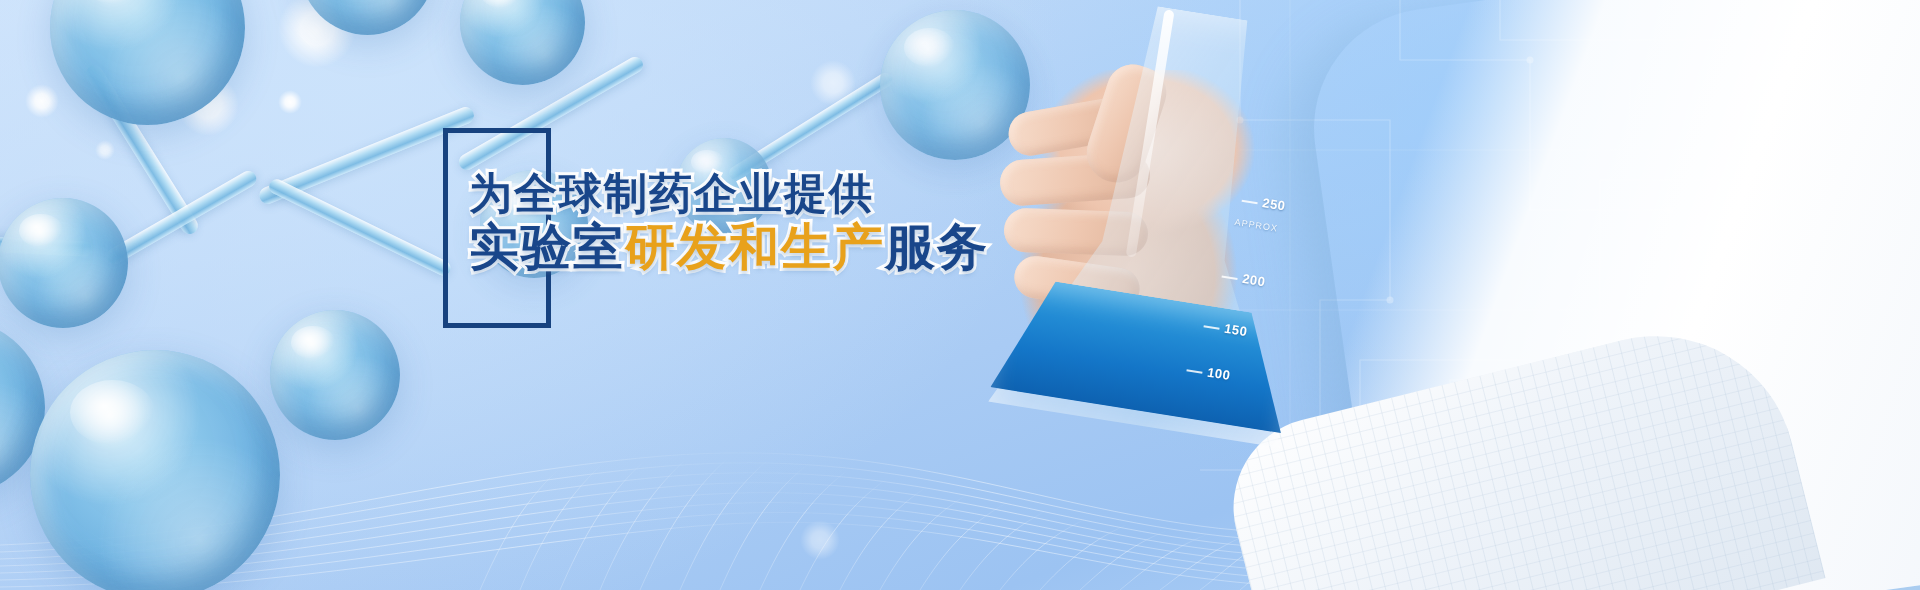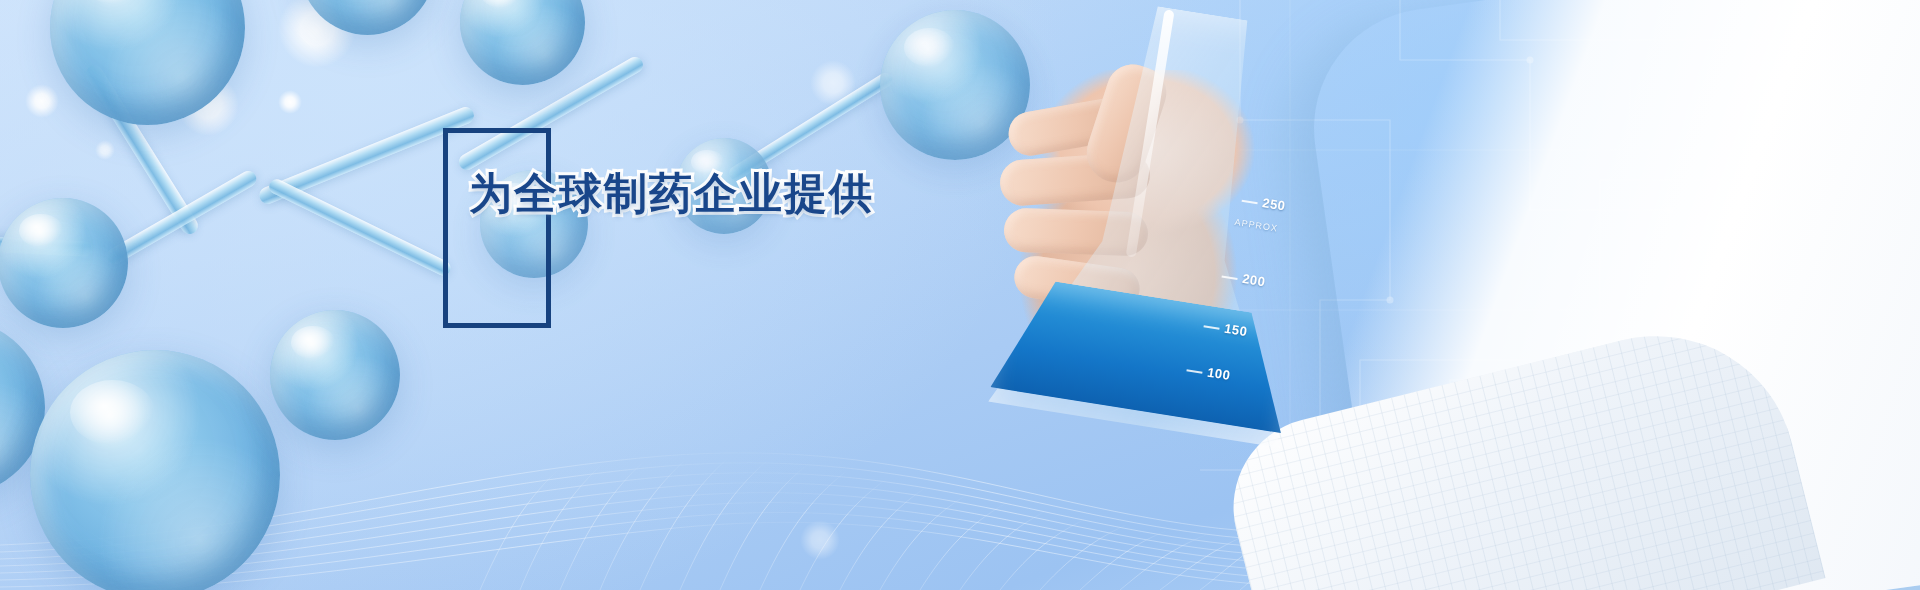--- a/index.html
+++ b/index.html
@@ -297,16 +297,19 @@
   </div>
 
   <div class="copy">
     <div class="frame"></div>
     <div class="frame2"></div>
 
     <div class="headline">
       <p class="line l1">
         <span class="t-blue">为全球制药企业提供</span>
       </p>
+      <p class="line l2">
+        <span class="t-blue">实验室</span><span class="t-orange">研发和生产</span><span class="t-blue">服务</span>
+      </p>
     </div>
   </div>
 
 </div>
 
 </body></html>

